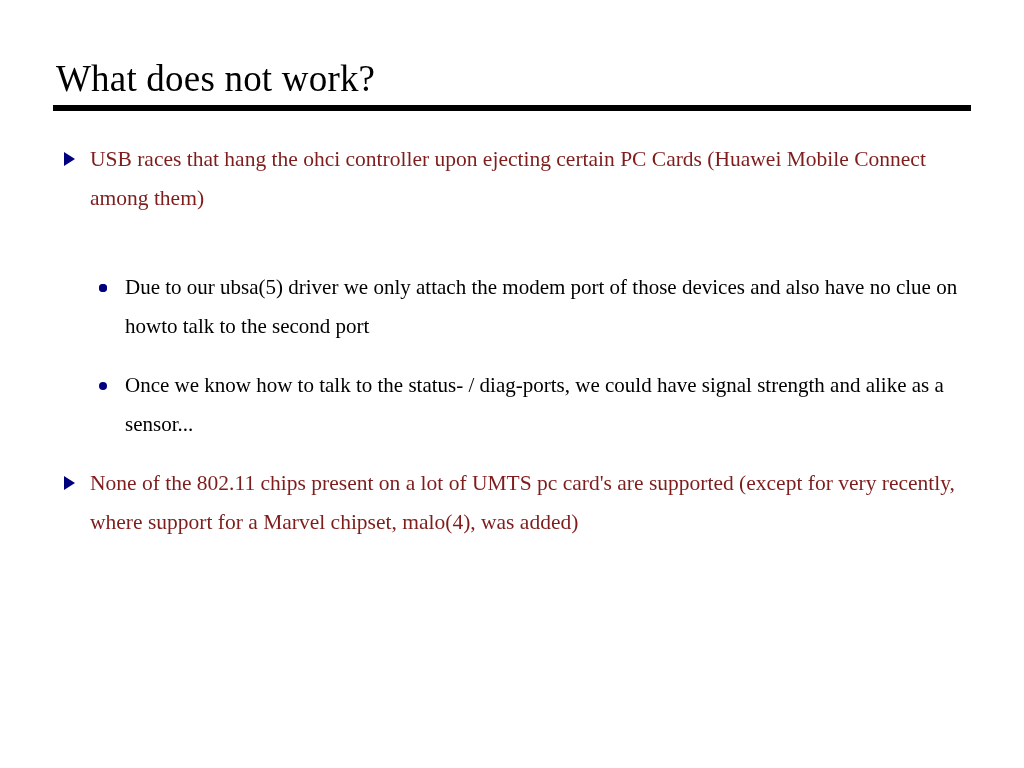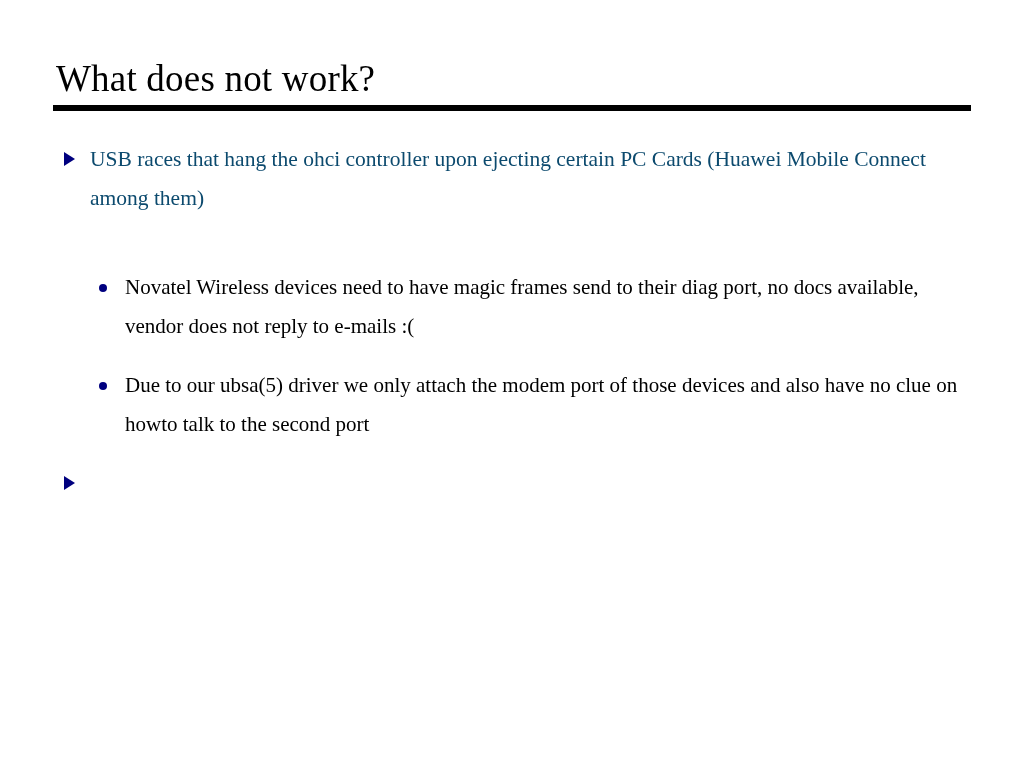--- a/index.html
+++ b/index.html
@@ -44,21 +44,21 @@
     left: 56px;
     top: 125px;
     width: 920px;
   }
   .bullet-l1 {
     position: relative;
     padding-left: 34px;
     margin-bottom: 22px;
     font-size: 21.5px;
     line-height: 39px;
-    color: #0c4a6e;
+    color: #7f1d1d;
   }
   .bullet-l1 .marker {
     position: absolute;
     left: 8px;
     top: 0;
     width: 18px;
     line-height: 39px;
     color: #00007f;
     font-size: 15px;
   }
@@ -111,29 +111,33 @@
       <span>USB races that hang the ohci controller upon ejecting certain PC Cards (Huawei Mobile Connect among them)</span>
     </div>
 
     <div class="spacer-sm"></div>
 
 
     <div class="bullet-l2-group">
 
       <div class="bullet-l2">
         <span class="marker-dot"></span>
-        <span>Novatel Wireless devices need to have magic frames send to their diag port, no docs available, vendor does not reply to e-mails :(</span>
       </div>
 
       <div class="bullet-l2">
         <span class="marker-dot"></span>
         <span>Due to our ubsa(5) driver we only attach the modem port of those devices and also have no clue on howto talk to the second port</span>
       </div>
 
+      <div class="bullet-l2">
+        <span class="marker-dot"></span>
+        <span>Once we know how to talk to the status- / diag-ports, we could have signal strength and alike as a sensor...</span>
+      </div>
 
     </div>
 
     <div class="bullet-l1">
       <span class="marker"><span class="tri"></span></span>
+      <span>None of the 802.11 chips present on a lot of UMTS pc card's are supported (except for very recently, where support for a Marvel chipset, malo(4), was added)</span>
     </div>
 
   </div>
 </div>
 
 </body></html>

